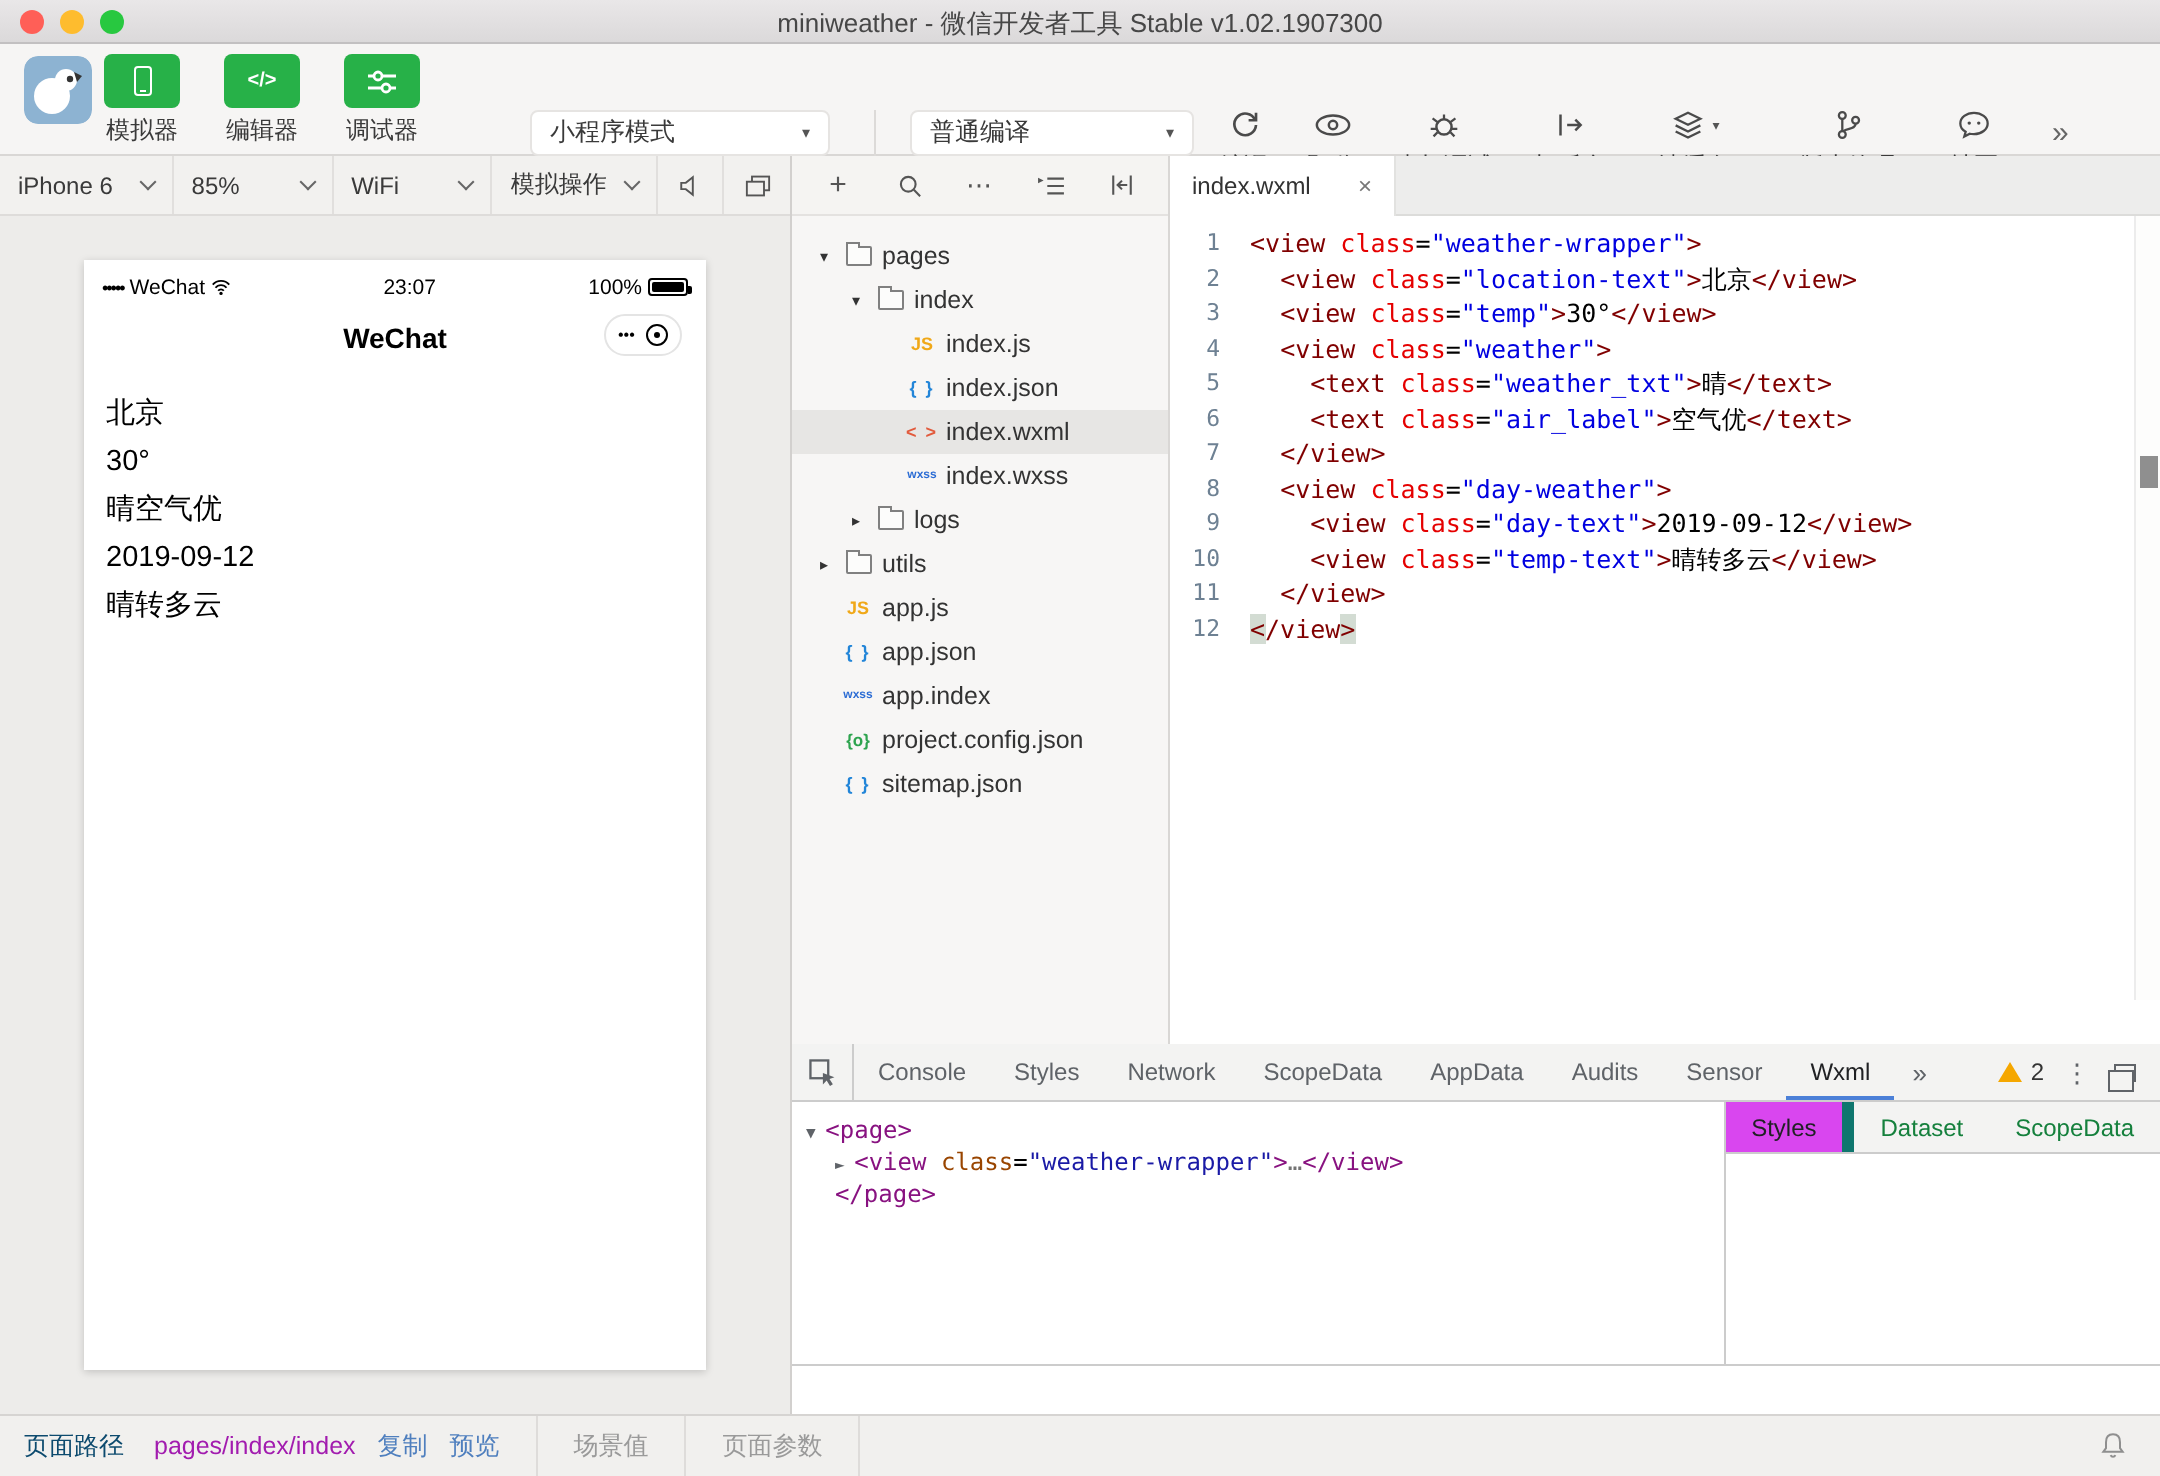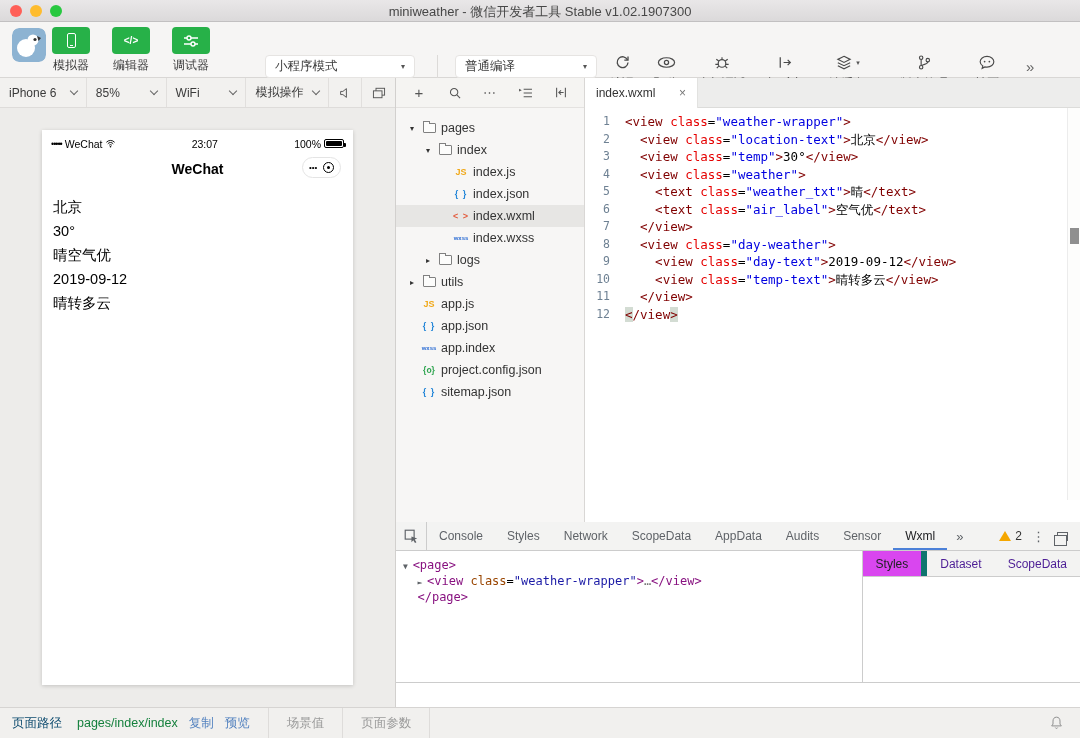--- a/index.html
+++ b/index.html
@@ -112,30 +112,30 @@
   .undock{width:11px;height:9px;border:1px solid #5f6368;position:relative;margin-right:12px;background:#f3f3f2;}
   .undock::before{content:'';position:absolute;left:-4px;top:2px;width:11px;height:9px;border:1px solid #5f6368;background:#f3f3f2;}
   .dbody{display:flex;height:132px;border-bottom:1px solid #ccc;}
   .dwxml{width:551px;border-right:1px solid #ccc;padding:7px 0 0 7px;font-family:"DejaVu Sans Mono",monospace;
     font-size:12px;line-height:15px;}
   .wline{white-space:pre;}
   .wtag{color:#881280}.wattr{color:#994500}.wval{color:#1a1aa6}.wdots{color:#737373}
   .warr{color:#5f6368;font-size:8px;}
   .dright{flex:1;display:flex;flex-direction:column;}
   .rtabs{height:26px;background:#f3f3f2;border-bottom:1px solid #ccc;display:flex;}
-  .rtab{padding:0 13px;display:flex;align-items:center;font-size:12px;color:#4c1d95;}
+  .rtab{padding:0 13px;display:flex;align-items:center;font-size:12px;color:#15803d;}
   .rtab.active{background:#d946ef;color:#202124;border-right:6px solid #0f766e;}
   .rbody{flex:1;background:#fff;}
   .dfoot{height:23px;background:#fff;}
 
   
   .footer{position:absolute;left:0;top:707px;width:1080px;height:31px;background:#f1f0ee;border-top:1px solid #d6d4d2;
     display:flex;align-items:center;font-size:12.5px;}
   .flabel{color:#0c4a6e;}
-  .fvalue{color:#15803d;margin-left:15px;}
+  .fvalue{color:#a21caf;margin-left:15px;}
   .flink{color:#4f7fbe;margin-left:11px;}
   .fsep{width:1px;height:31px;background:#deDCda;background:#dedcda;margin-left:18px;}
   .fcell{color:#9a9a9a;margin-left:18px;}
   .bell{margin-left:auto;margin-right:16px;display:flex;align-items:center;}
   svg{display:block;}
 </style>
 </head>
 <body>
 
 <div class="app">

